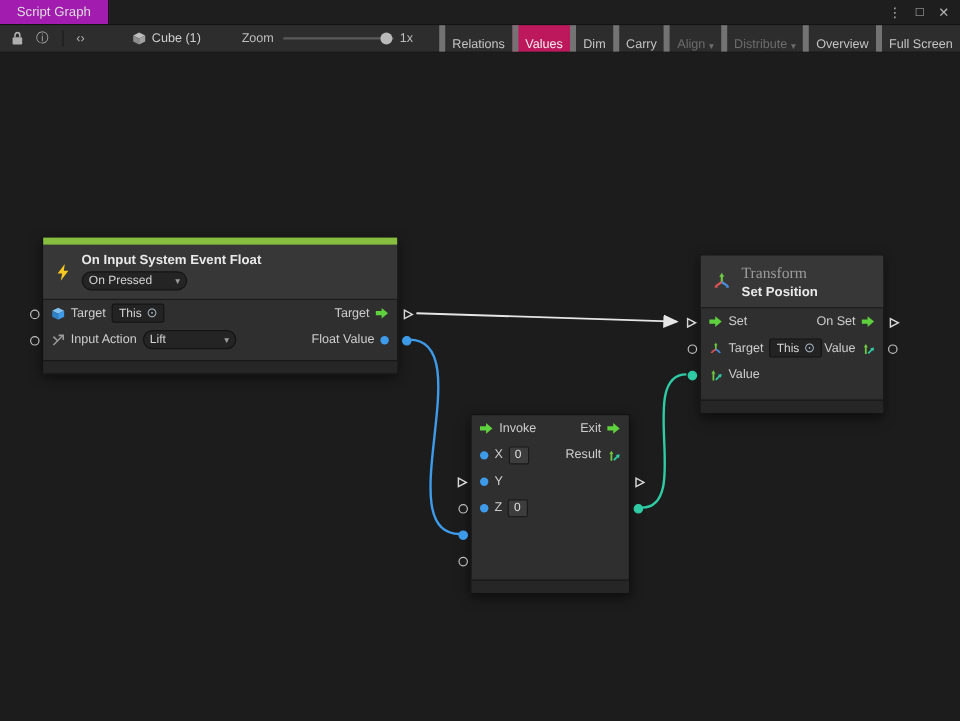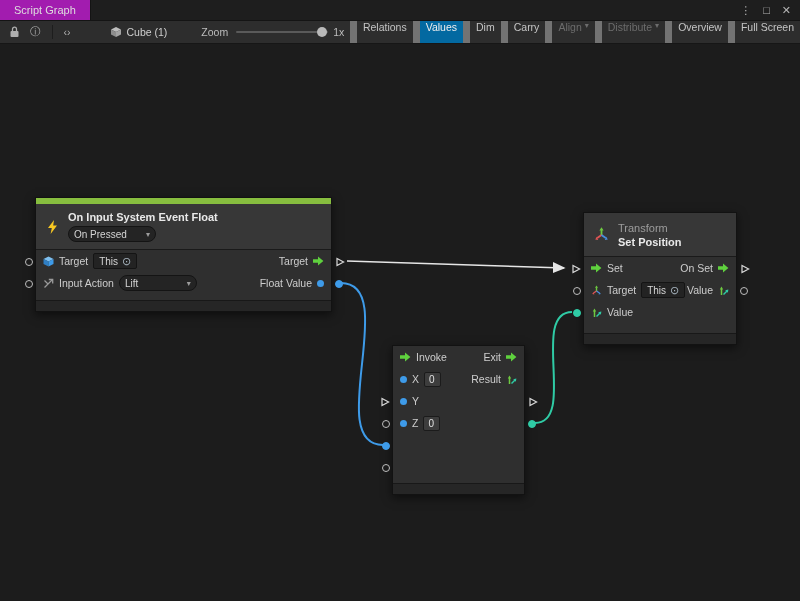--- a/index.html
+++ b/index.html
@@ -35,24 +35,24 @@
   .tb-icon { display: flex; align-items: center; justify-content: center; height: 100%; padding: 0 5px; color: #b0b0b0; }
   .tb-sep { width: 1px; height: 14px; background: #1d1d1d; margin: 0 6px; }
   .tb-obj { display: flex; align-items: center; gap: 5px; margin-left: 34px; color: #cfcfcf; }
   .tb-zoom-label { margin-left: 34px; color: #bdbdbd; }
   .slider { position: relative; width: 92px; height: 14px; margin-left: 8px; }
   .slider .track { position: absolute; top: 6px; left: 0; right: 0; height: 2px; background: #5a5a5a; border-radius: 1px; }
   .slider .handle { position: absolute; top: 2px; right: 1px; width: 10px; height: 10px; border-radius: 50%; background: #b9b9b9; }
   .tb-zoom-val { margin-left: 5px; color: #bdbdbd; }
   .tb-buttons { margin-left: auto; display: flex; align-items: stretch; height: 100%; }
   .tb-btn {
-    display: flex; align-items: flex-start; padding: 0 6px; height: 100%;
-    border-left: 7px solid #737373; color: #c4c4c4; white-space: nowrap; cursor: default;
-  }
-  .tb-btn.active { background: #0369a1; color: #eee; }
+    display: flex; align-items: flex-end; padding: 0 6px; height: 100%;
+    border-left: 5px solid #737373; color: #c4c4c4; white-space: nowrap; cursor: default;
+  }
+  .tb-btn.active { background: #be185d; color: #eee; }
   .tb-btn.disabled { color: #6c6c6c; }
   .tb-btn .caret { margin-left: 3px; font-size: 8px; }
 
   
   .canvas { position: absolute; top: 44px; left: 0; width: 800px; height: 557px; background: #1c1c1c; }
   .wires { position: absolute; inset: 0; z-index: 3; pointer-events: none; }
 
   
   .node {
     position: absolute; z-index: 2; display: flex; flex-direction: column;
@@ -60,21 +60,21 @@
     box-shadow: 0 3px 9px rgba(0,0,0,.55); color: #c8c8c8;
   }
   .accent-bar { height: 6px; background: var(--accent-green); flex: none; }
   .node-header {
     flex: none; display: flex; align-items: center; gap: 8px;
     padding: 5px 9px; background: #373737; border-bottom: 1px solid #1a1a1a;
   }
   .event-header { height: 46px; }
   .unit-header { height: 44px; }
   .node-title { font-weight: bold; color: #e9e9e9; font-size: 11px; white-space: nowrap; }
-  .node-category { color: #9c9c9c; font-size: 11px; margin-bottom: 2px; white-space: nowrap; }
+  .node-category { color: #9c9c9c; font-size: 13px; margin-bottom: 2px; white-space: nowrap; font-family: Liberation Serif, serif; }
   .hdr-text { display: flex; flex-direction: column; justify-content: center; }
 
   .node-rows { flex: none; }
   .row { height: 22px; display: flex; align-items: center; justify-content: space-between; padding: 0 7px; }
   .row-left, .row-right { display: flex; align-items: center; gap: 5px; white-space: nowrap; }
   .row-label { font-size: 10.5px; color: #cdcdcd; }
 
   .node-footer { margin-top: auto; flex: none; height: 11px; background: #262626; border-top: 1px solid #181818; }
 
   .chip {

